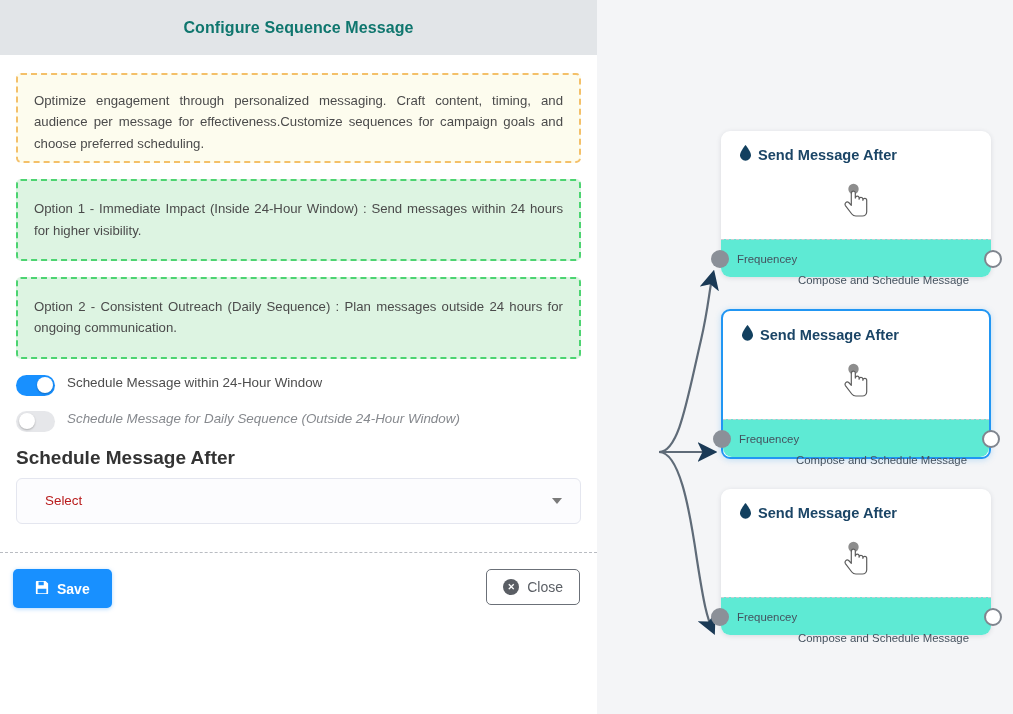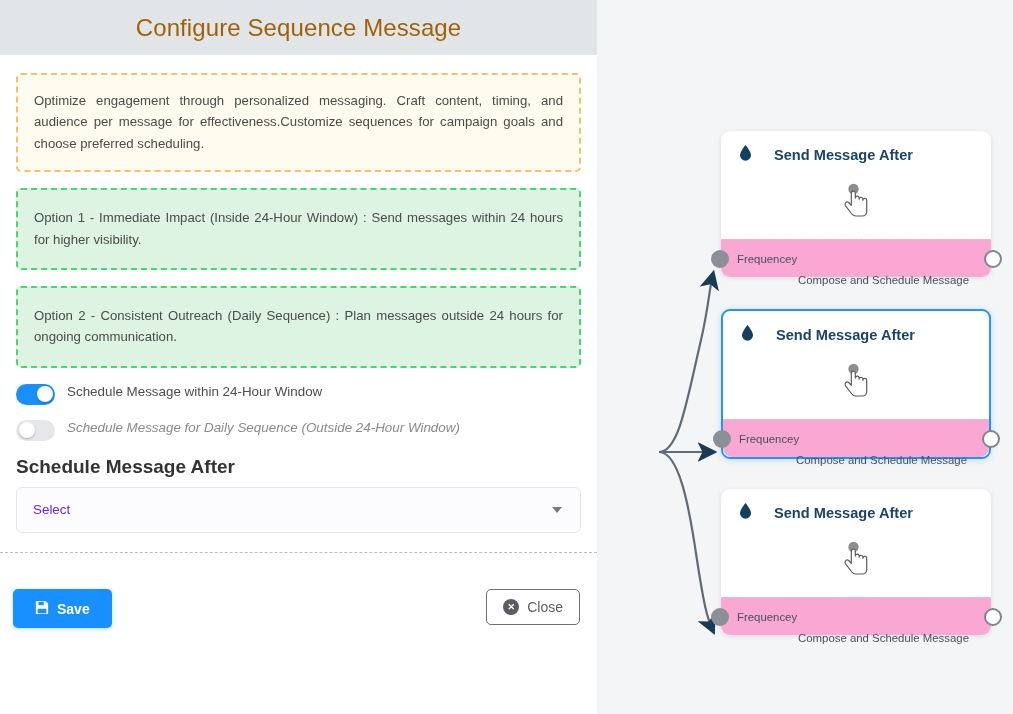--- a/index.html
+++ b/index.html
@@ -30,33 +30,33 @@
   }
 
   .panel-header {
     height: 55px;
     background: #e2e5e8;
     display: flex;
     align-items: center;
     justify-content: center;
   }
   .panel-title {
-    font-size: 24px;
-    font-weight: normal;
-    color: #a16207;
+    font-size: 16px;
+    font-weight: bold;
+    color: #0f766e;
     letter-spacing: 0.1px;
   }
 
   .panel-body {
     padding: 18px 16px 0 16px;
   }
 
   .callout {
     border-radius: 5px;
-    padding: 15px 16px 16px 16px;
+    padding: 15px 16px 7px 16px;
     font-size: 13.2px;
     line-height: 1.62;
     color: #4b4b4b;
     text-align: justify;
     margin-bottom: 16px;
   }
   .callout.info {
     background: #fdfcee;
     border: 2px dashed #f4c069;
   }
@@ -107,21 +107,21 @@
   .select-box {
     height: 46px;
     border: 1px solid #e4e6ef;
     border-radius: 6px;
     background: #fcfcfe;
     display: flex;
     align-items: center;
     padding: 0 16px;
     position: relative;
   }
-  .select-value { font-size: 13.4px; color: #6d28d9; }
+  .select-value { font-size: 13.4px; color: #b91c1c; margin-left: 12px; }
   .caret {
     position: absolute;
     right: 18px; top: 50%;
     margin-top: -3px;
     width: 0; height: 0;
     border-left: 5px solid transparent;
     border-right: 5px solid transparent;
     border-top: 6px solid #7a7a7a;
   }
 
@@ -142,21 +142,20 @@
     justify-content: space-between;
   }
 
   .btn {
     display: inline-flex;
     align-items: center;
     gap: 8px;
     border-radius: 5px;
     font-size: 14px;
     cursor: pointer;
-    margin-top: 20px;
   }
   .btn-save {
     background: #1890ff;
     color: #fff;
     font-weight: bold;
     padding: 11px 22px;
     border: none;
     box-shadow: 0 1px 4px rgba(24,144,255,.35);
   }
   .btn-close {
@@ -202,41 +201,41 @@
     border: 2px solid #2196f3;
     box-shadow: 0 1px 6px rgba(33,150,243,.25);
   }
   .node.partial {
     width: 120px;
     border-radius: 9px;
   }
   .node-head {
     display: flex;
     align-items: center;
-    gap: 22px;
+    gap: 6px;
     padding: 14px 0 0 18px;
   }
   .node-title {
     font-size: 14.6px;
     font-weight: bold;
     color: #1b4566;
   }
   .droplet-icon { flex: none; display:block; }
 
   .node-body {
     height: 74px;
     display: flex;
     align-items: center;
     justify-content: center;
   }
   .tap-icon { display: block; }
 
   .node-foot {
     border-top: 1px dashed #c9ccd2;
-    background: #f9a8d4;
+    background: #5eead4;
     border-radius: 0 0 9px 9px;
     height: 38px;
     display: flex;
     align-items: center;
     position: relative;
     padding: 0 0 0 16px;
   }
   .node.partial .node-foot { padding-left: 0; }
   .port-label-in {
     font-size: 11.4px;

